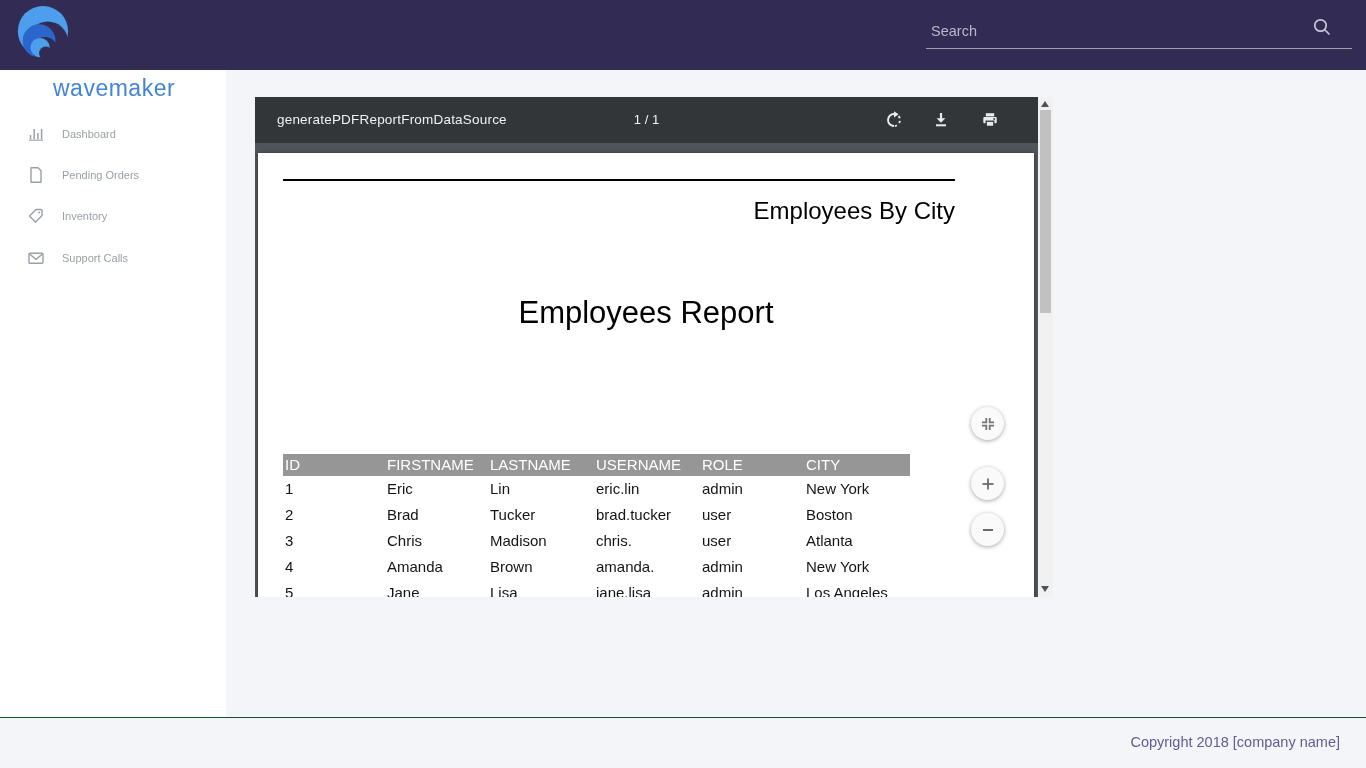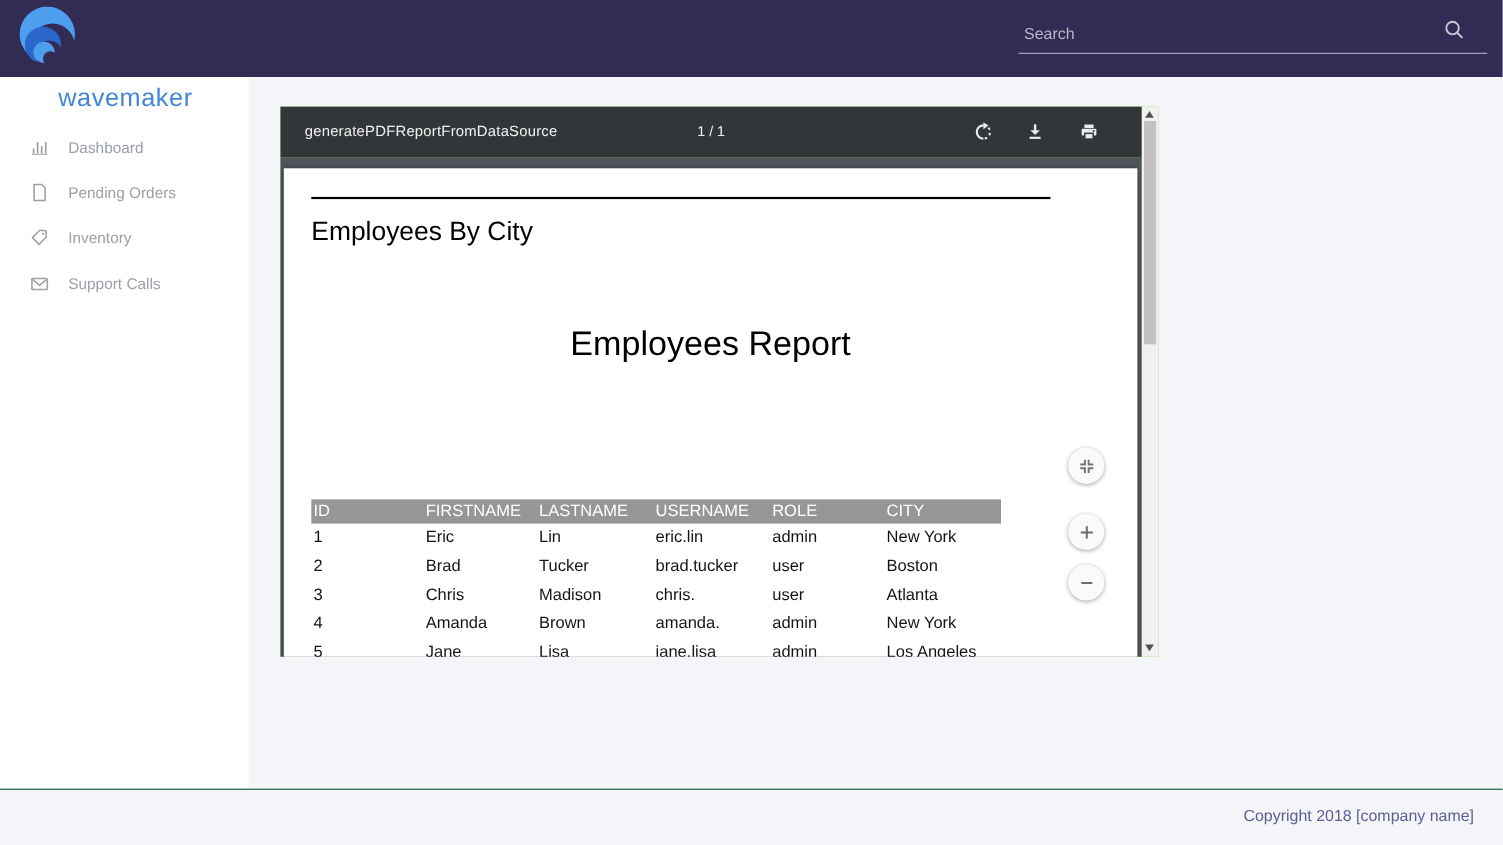--- a/index.html
+++ b/index.html
@@ -19,21 +19,21 @@
     padding-left:5px; font-family:"Liberation Sans", sans-serif; }
   .search-input::placeholder { color:#b9b6c9; opacity:1; }
   .search-icon { position:absolute; right:20px; top:3px; width:20px; height:20px; cursor:pointer; }
 
   
   .sidebar { position:absolute; left:0; top:70px; width:226px; height:647px;
     background:#ffffff; z-index:10; }
   .side-item { position:absolute; left:0; width:226px; height:41px; cursor:pointer;
     display:flex; align-items:center; }
   .side-item .sicon { position:absolute; left:27px; width:18px; height:18px; display:block; }
-  .side-item .slabel { position:absolute; left:62px; font-size:14px; color:#9aa0a6; }
+  .side-item .slabel { position:absolute; left:62px; font-size:11px; color:#9aa0a6; }
 
   
   .main { position:absolute; left:226px; top:70px; width:1140px; height:647px;
     background:#f4f5f9; }
 
   .pdf-embed { position:absolute; left:29px; top:27px; width:798px; height:500px;
     background:#84cc16; }
   .pdf-toolbar { position:absolute; left:0; top:0; width:783px; height:46px;
     background:#323639; }
   .pdf-title { position:absolute; left:22px; top:0; height:46px; line-height:46px;
@@ -43,21 +43,21 @@
   .tb-btn { position:absolute; top:14px; width:18px; height:18px; cursor:pointer; }
   .tb-rotate { left:630px; } .tb-download { left:677px; } .tb-print { left:726px; }
 
   .pdf-body { position:absolute; left:0; top:46px; width:783px; height:454px;
     background:#50555b; overflow:hidden; }
   .pdf-page { position:absolute; left:3px; top:10px; width:776px; height:460px;
     background:#ffffff; box-shadow:0 0 4px rgba(0,0,0,.4); }
 
   .doc-rule { position:absolute; left:25px; top:26px; width:672px; height:2px; background:#000; }
   .doc-section-title { position:absolute; left:25px; top:44px; width:672px;
-    text-align:left; font-size:24px; color:#000; }
+    text-align:right; font-size:24px; color:#000; }
   .doc-heading { position:absolute; left:0; top:142px; width:776px;
     text-align:center; font-size:31px; color:#000; }
 
   .rtable { position:absolute; left:25px; top:301px; width:627px; }
   .rt-head, .rt-row { display:grid; grid-template-columns:102px 103px 106px 106px 104px 104px; }
   .rt-head { height:22px; background:#969696; }
   .rt-head .cell { color:#fff; font-size:15px; line-height:22px; }
   .rt-row { height:26px; }
   .rt-row .cell { color:#141414; font-size:15px; line-height:26px; }
   .cell { padding-left:2px; white-space:nowrap; overflow:hidden; }

